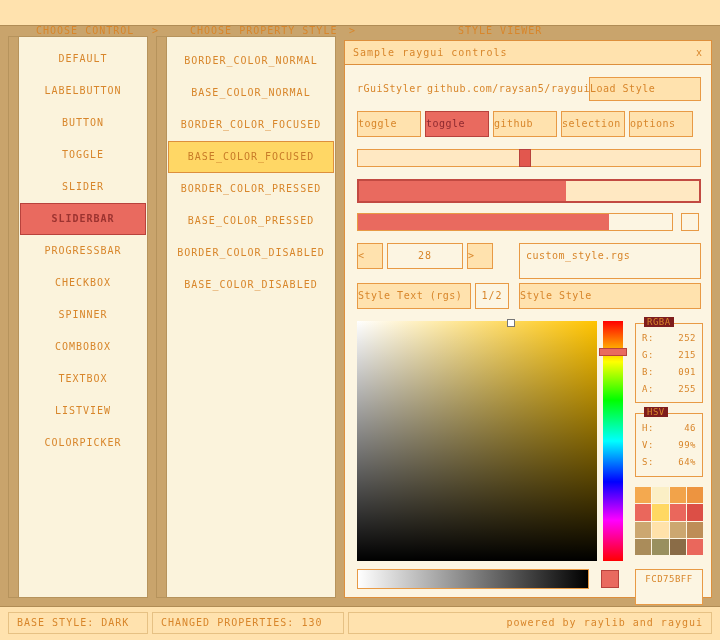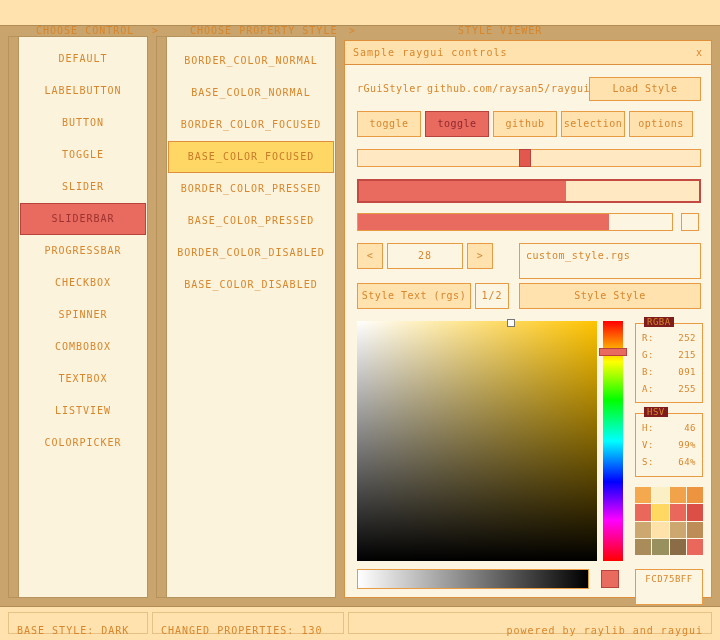--- a/index.html
+++ b/index.html
@@ -17,34 +17,34 @@
   
   .panel { position:absolute; top:36px; background:#FBF3DC; border:1px solid #B6935C; }
   .controls-panel { left:8px; width:140px; height:562px; }
   .props-panel    { left:156px; width:180px; height:562px; }
   .scrollstrip { position:absolute; left:0; top:0; bottom:0; width:10px; background:#C9A46C;
                  border-right:1px solid #B6935C; }
   .list { position:absolute; left:11px; right:1px; top:6px; }
   .props-panel .list { top:8px; }
   .list-item { height:32px; line-height:32px; text-align:center; cursor:pointer; white-space:nowrap; }
   .controls-panel .list-item.selected { background:#E96A5F; border:1px solid #B8423C;
-                 color:#9C3330; line-height:30px; }
+                 color:#9C3330; line-height:30px;font-weight:bold; }
   .props-panel .list-item.selected { background:#FFD765; border:1px solid #DD8F3C;
                  color:#C87B28; line-height:30px; }
 
   
   .window { position:absolute; left:344px; top:40px; width:368px; height:558px;
             background:#FCF5E2; border:1px solid #DD8F3C; }
   .titlebar { position:absolute; left:0; top:0; right:0; height:24px; background:#FFE2AE;
               border-bottom:1px solid #DD8F3C; }
   .titlebar .title { position:absolute; left:8px; top:6px; }
   .titlebar .close { position:absolute; right:8px; top:6px; cursor:pointer; }
 
   .btn { position:absolute; background:#FFE2AE; border:1px solid #E89A45; color:#D8862B;
-         text-align:center; cursor:pointer; letter-spacing:0.5px; white-space:nowrap; }
+         text-align:left; cursor:pointer; letter-spacing:0.5px; white-space:nowrap; }
   .lbl { position:absolute; letter-spacing:0.5px; }
   .lbl-app { left:12px; top:42px; }
   .lbl-link { left:82px; top:42px; cursor:pointer; }
   .btn-load { left:244px; top:36px; width:112px; height:24px; line-height:22px; }
 
   .toggle { top:70px; width:64px; height:26px; line-height:24px; }
   .t0{left:12px} .t1{left:80px} .t2{left:148px} .t3{left:216px} .t4{left:284px}
   .toggle.active { background:#E96A5F; border-color:#B8423C; color:#8E2A30; }
 
   .slider { position:absolute; left:12px; top:108px; width:344px; height:18px;
@@ -107,21 +107,21 @@
   .mini-btn { position:absolute; left:256px; top:529px; width:18px; height:18px;
              background:#E96A5F; border:1px solid #B8423C; cursor:pointer; }
   .hex-box { position:absolute; left:290px; top:528px; width:68px; height:36px; line-height:18px;
              text-align:center; background:#FCF5E2; border:1px solid #E89A45; font-size:9px;
              letter-spacing:0.5px; cursor:text; }
 
   
   .statusbar { position:absolute; left:0; top:606px; width:720px; height:34px; background:#FFE2AE;
              border-top:1px solid #B08C55; }
   .status-cell { position:absolute; top:5px; height:22px; line-height:20px; border:1px solid #E6C184;
-             padding:8px 8px; white-space:nowrap; }
+             padding:0 8px; white-space:nowrap; }
   .sc1 { left:8px; width:140px; }
   .sc2 { left:152px; width:192px; }
   .sc3 { left:348px; width:364px; text-align:right; }
 </style>
 </head>
 <body>
 
 <div class="app">
 
   <header class="topbar">

